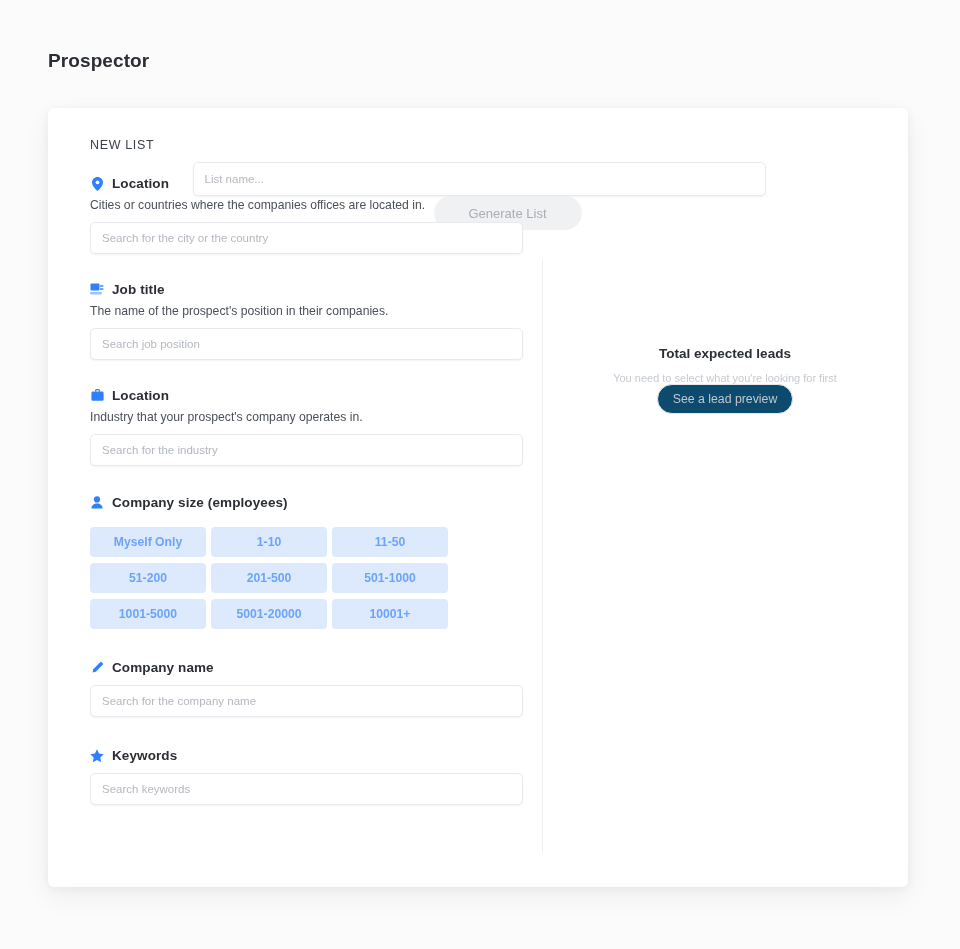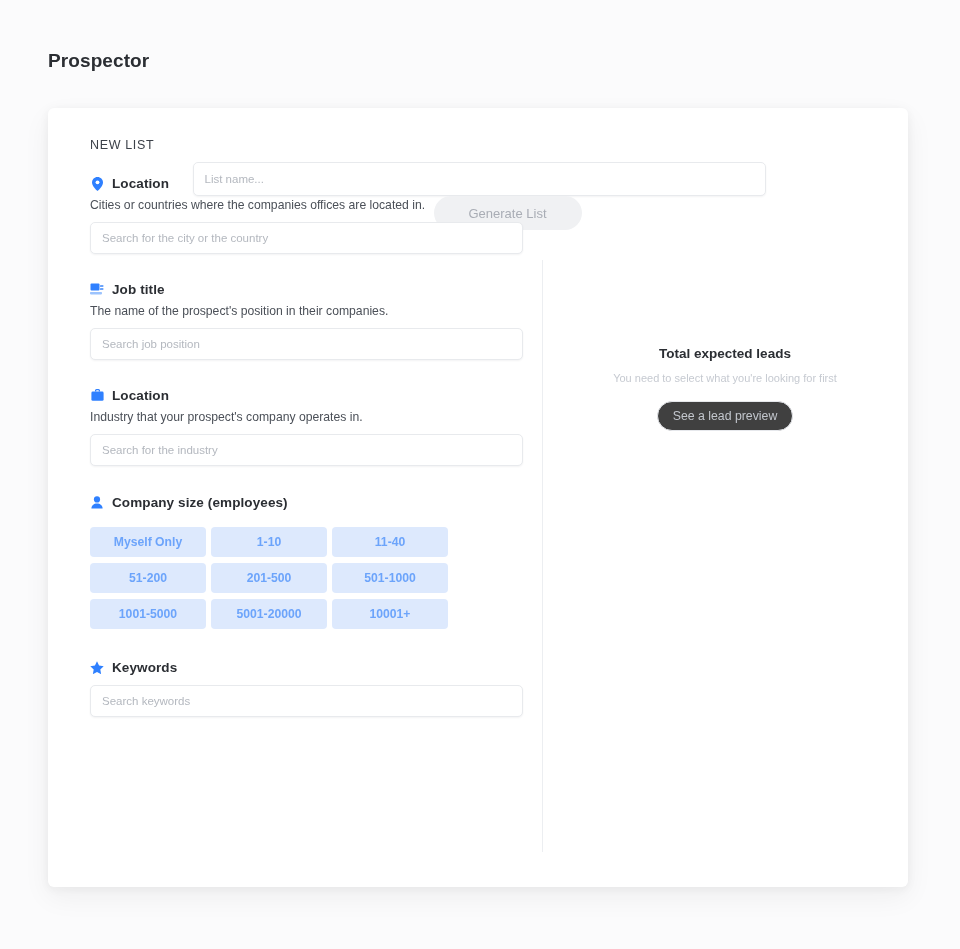--- a/index.html
+++ b/index.html
@@ -185,24 +185,23 @@
     color: #2b2e33;
   }
 
   .leads-sub {
     margin-top: 11px;
     font-size: 11px;
     color: #c6cad1;
   }
 
   .btn-preview {
-    margin-top: 17px;
     width: 136px;
     height: 30px;
-    background: #404040;
+    background: #0c4a6e;
     border: 1px solid #e6e8ec;
     border-radius: 16px;
     color: #c2c6cd;
     font-family: "Liberation Sans", sans-serif;
     font-size: 12.3px;
     cursor: default;
   }
 </style>
 </head>
 <body>
@@ -276,30 +275,41 @@
               <svg width="12" height="13" viewBox="0 0 12 13">
                 <circle cx="6" cy="3.4" r="3.1" fill="#2f80ff"></circle>
                 <path d="M0.4 12.6c0-3.1 2.5-5.1 5.6-5.1s5.6 2 5.6 5.1z" fill="#2f80ff"></path>
               </svg>
             </span>
             <span class="filter-title">Company size (employees)</span>
           </div>
           <div class="size-grid">
             <button class="size-btn">Myself Only</button>
             <button class="size-btn">1-10</button>
-            <button class="size-btn">11-40</button>
+            <button class="size-btn">11-50</button>
             <button class="size-btn">51-200</button>
             <button class="size-btn">201-500</button>
             <button class="size-btn">501-1000</button>
             <button class="size-btn">1001-5000</button>
             <button class="size-btn">5001-20000</button>
             <button class="size-btn">10001+</button>
           </div>
         </div>
 
+        <div class="filter" style="margin-top:31px;">
+          <div class="filter-head">
+            <span class="icon">
+              <svg width="13" height="13" viewBox="0 0 13 13">
+                <path d="M9.9 0.6l2.5 2.5-7.6 7.6-3.3.8.8-3.3z" fill="#2f80ff"></path>
+              </svg>
+            </span>
+            <span class="filter-title">Company name</span>
+          </div>
+          <input class="input filter-input" type="text" placeholder="Search for the company name" style="">
+        </div>
 
         <div class="filter" style="margin-top:31px;">
           <div class="filter-head">
             <span class="icon">
               <svg width="14" height="13" viewBox="0 0 14 13">
                 <path d="M7 0.3l2.05 4.3 4.65.63-3.4 3.3.84 4.67L7 10.98 2.86 13.2l.84-4.67L.3 5.23l4.65-.63z" fill="#2f80ff"></path>
               </svg>
             </span>
             <span class="filter-title">Keywords</span>
           </div>

